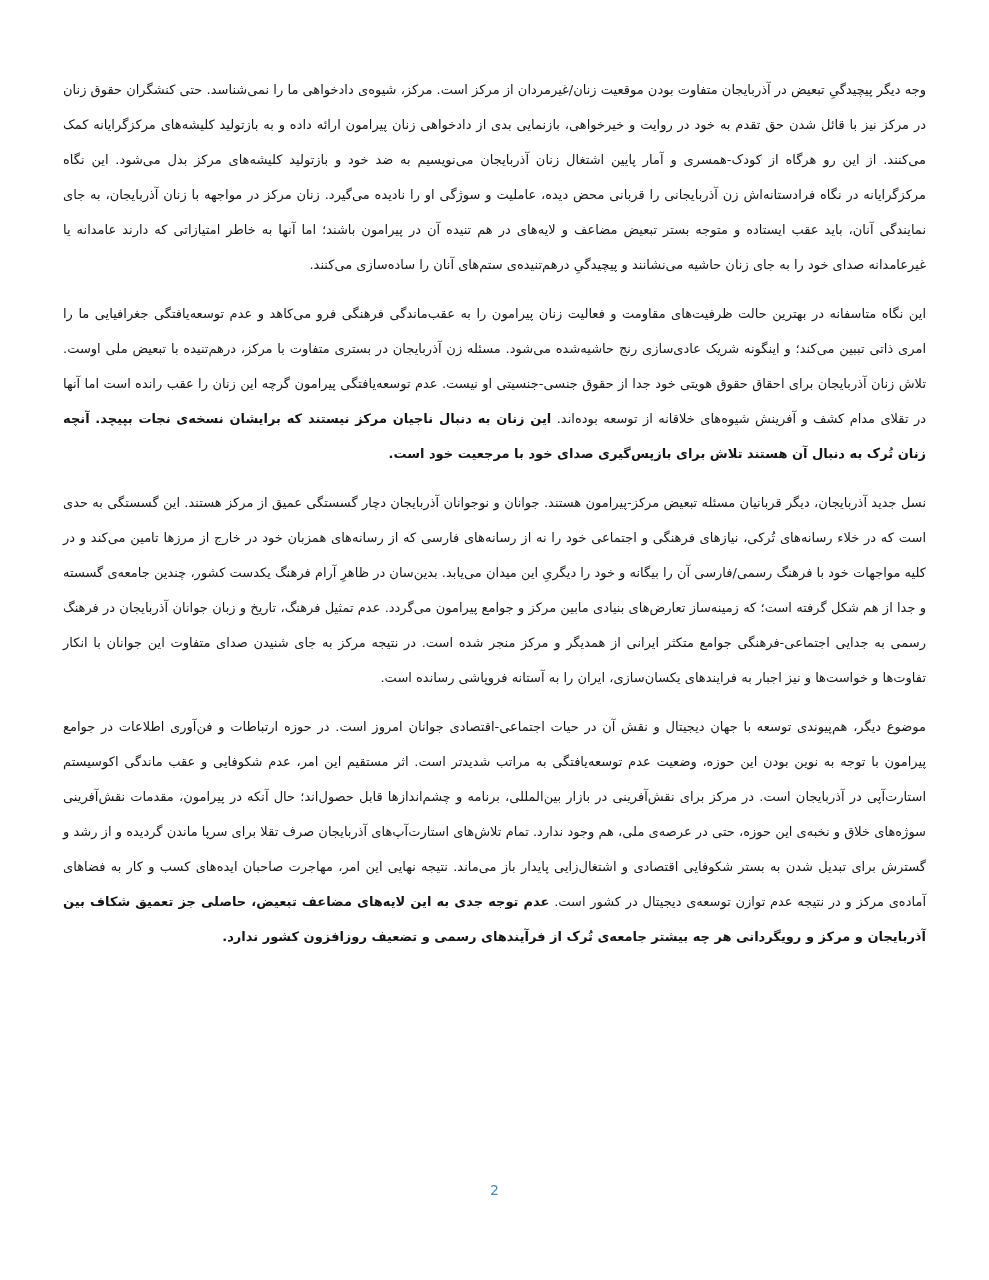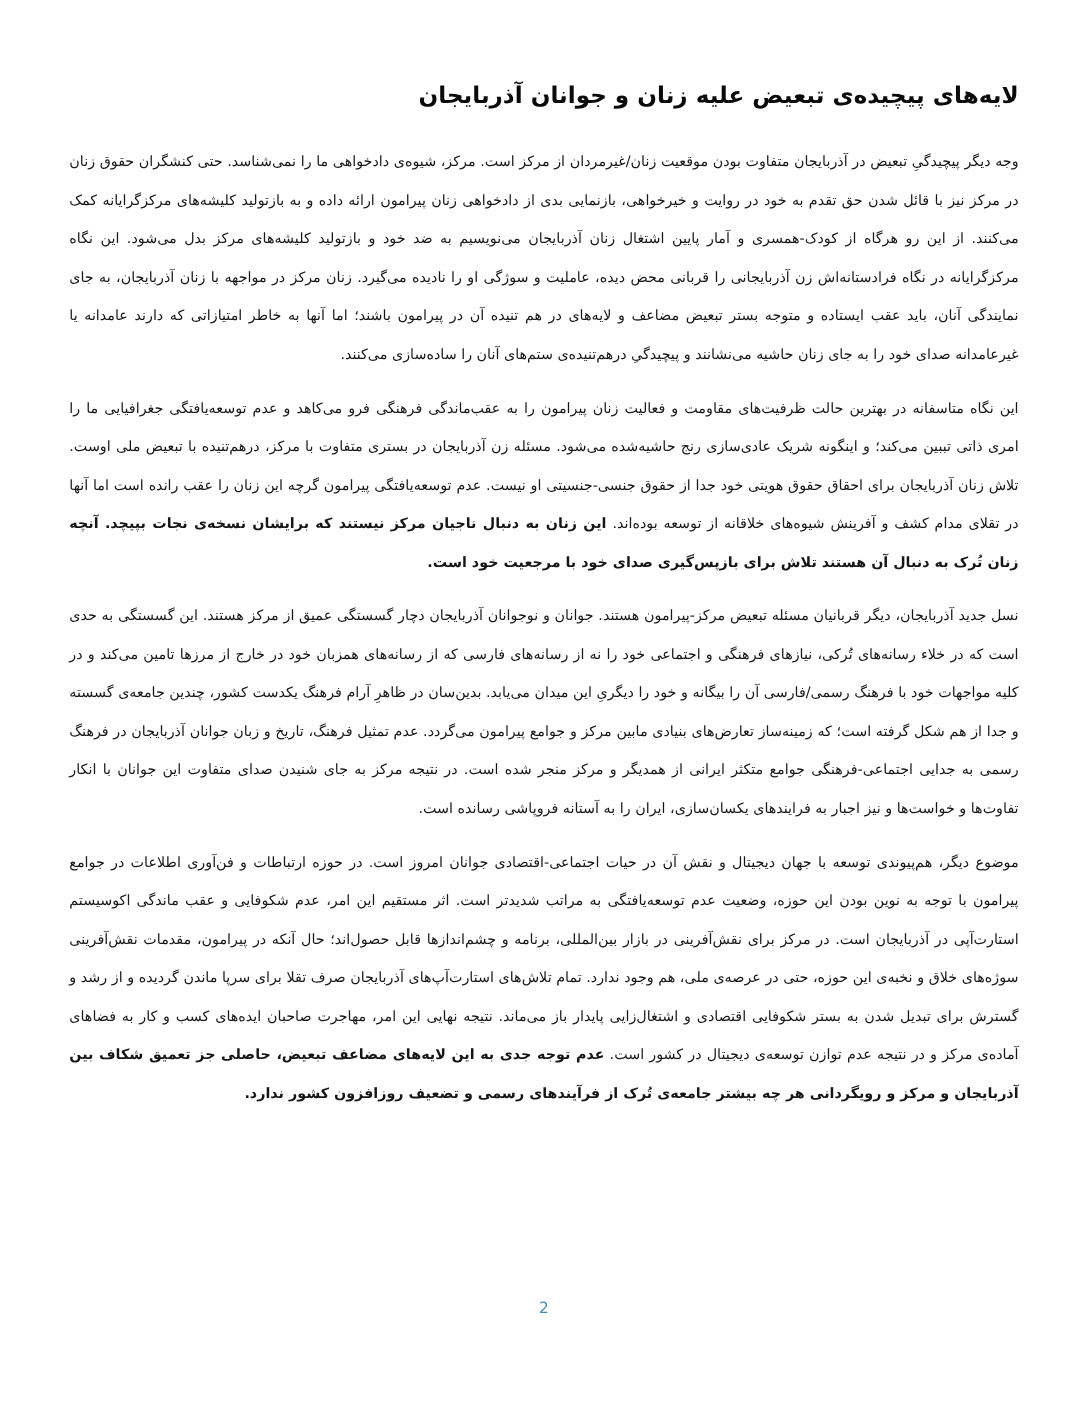--- a/index.html
+++ b/index.html
@@ -46,21 +46,20 @@
     font-size: 14px;
     color: #4a8ab5;
     direction: ltr;
   }
 </style>
 </head>
 <body>
 
 <div class="page">
 
-  <h1 class="doc-title">لایه‌های پیچیده‌ی تبعیض علیه زنان و جوانان آذربایجان</h1>
 
   <p class="doc-paragraph">
     <span>وجه دیگر پیچیدگیِ تبعیض در آذربایجان متفاوت بودن موقعیت زنان/غیرمردان از مرکز است. مرکز، شیوه‌ی دادخواهی ما را نمی‌شناسد. حتی کنشگران حقوق زنان در مرکز نیز با قائل شدن حق تقدم به خود در روایت و خیرخواهی، بازنمایی بدی از دادخواهی زنان پیرامون ارائه داده و به بازتولید کلیشه‌های مرکزگرایانه کمک می‌کنند. از این رو هرگاه از کودک-همسری و آمار پایین اشتغال زنان آذربایجان می‌نویسیم به ضد خود و بازتولید کلیشه‌های مرکز بدل می‌شود. این نگاه مرکزگرایانه در نگاه فرادستانه‌اش زن آذربایجانی را قربانی محض دیده، عاملیت و سوژگی او را نادیده می‌گیرد. زنان مرکز در مواجهه با زنان آذربایجان، به جای نمایندگی آنان، باید عقب ایستاده و متوجه بستر تبعیض مضاعف و لایه‌های در هم تنیده آن در پیرامون باشند؛ اما آنها به خاطر امتیازاتی که دارند عامدانه یا غیرعامدانه صدای خود را به جای زنان حاشیه می‌نشانند و پیچیدگیِ درهم‌تنیده‌ی ستم‌های آنان را ساده‌سازی می‌کنند.</span>
   </p>
 
   <p class="doc-paragraph">
     <span>این نگاه متاسفانه در بهترین حالت ظرفیت‌های مقاومت و فعالیت زنان پیرامون را به عقب‌ماندگی فرهنگی فرو می‌کاهد و عدم توسعه‌یافتگی جغرافیایی ما را امری ذاتی تببین می‌کند؛ و اینگونه شریک عادی‌سازی رنج حاشیه‌شده می‌شود. مسئله زن آذربایجان در بستری متفاوت با مرکز، درهم‌تنیده با تبعیض ملی اوست. تلاش زنان آذربایجان برای احقاق حقوق هویتی خود جدا از حقوق جنسی-جنسیتی او نیست. عدم توسعه‌یافتگی پیرامون گرچه این زنان را عقب رانده است اما آنها در تقلای مدام کشف و آفرینش شیوه‌های خلاقانه از توسعه بوده‌اند. </span>
     <strong>این زنان به دنبال ناجیان مرکز نیستند که برایشان نسخه‌ی نجات بپیچد. آنچه زنان تُرک به دنبال آن هستند تلاش برای بازپس‌گیری صدای خود با مرجعیت خود است.</strong>
   </p>
 

